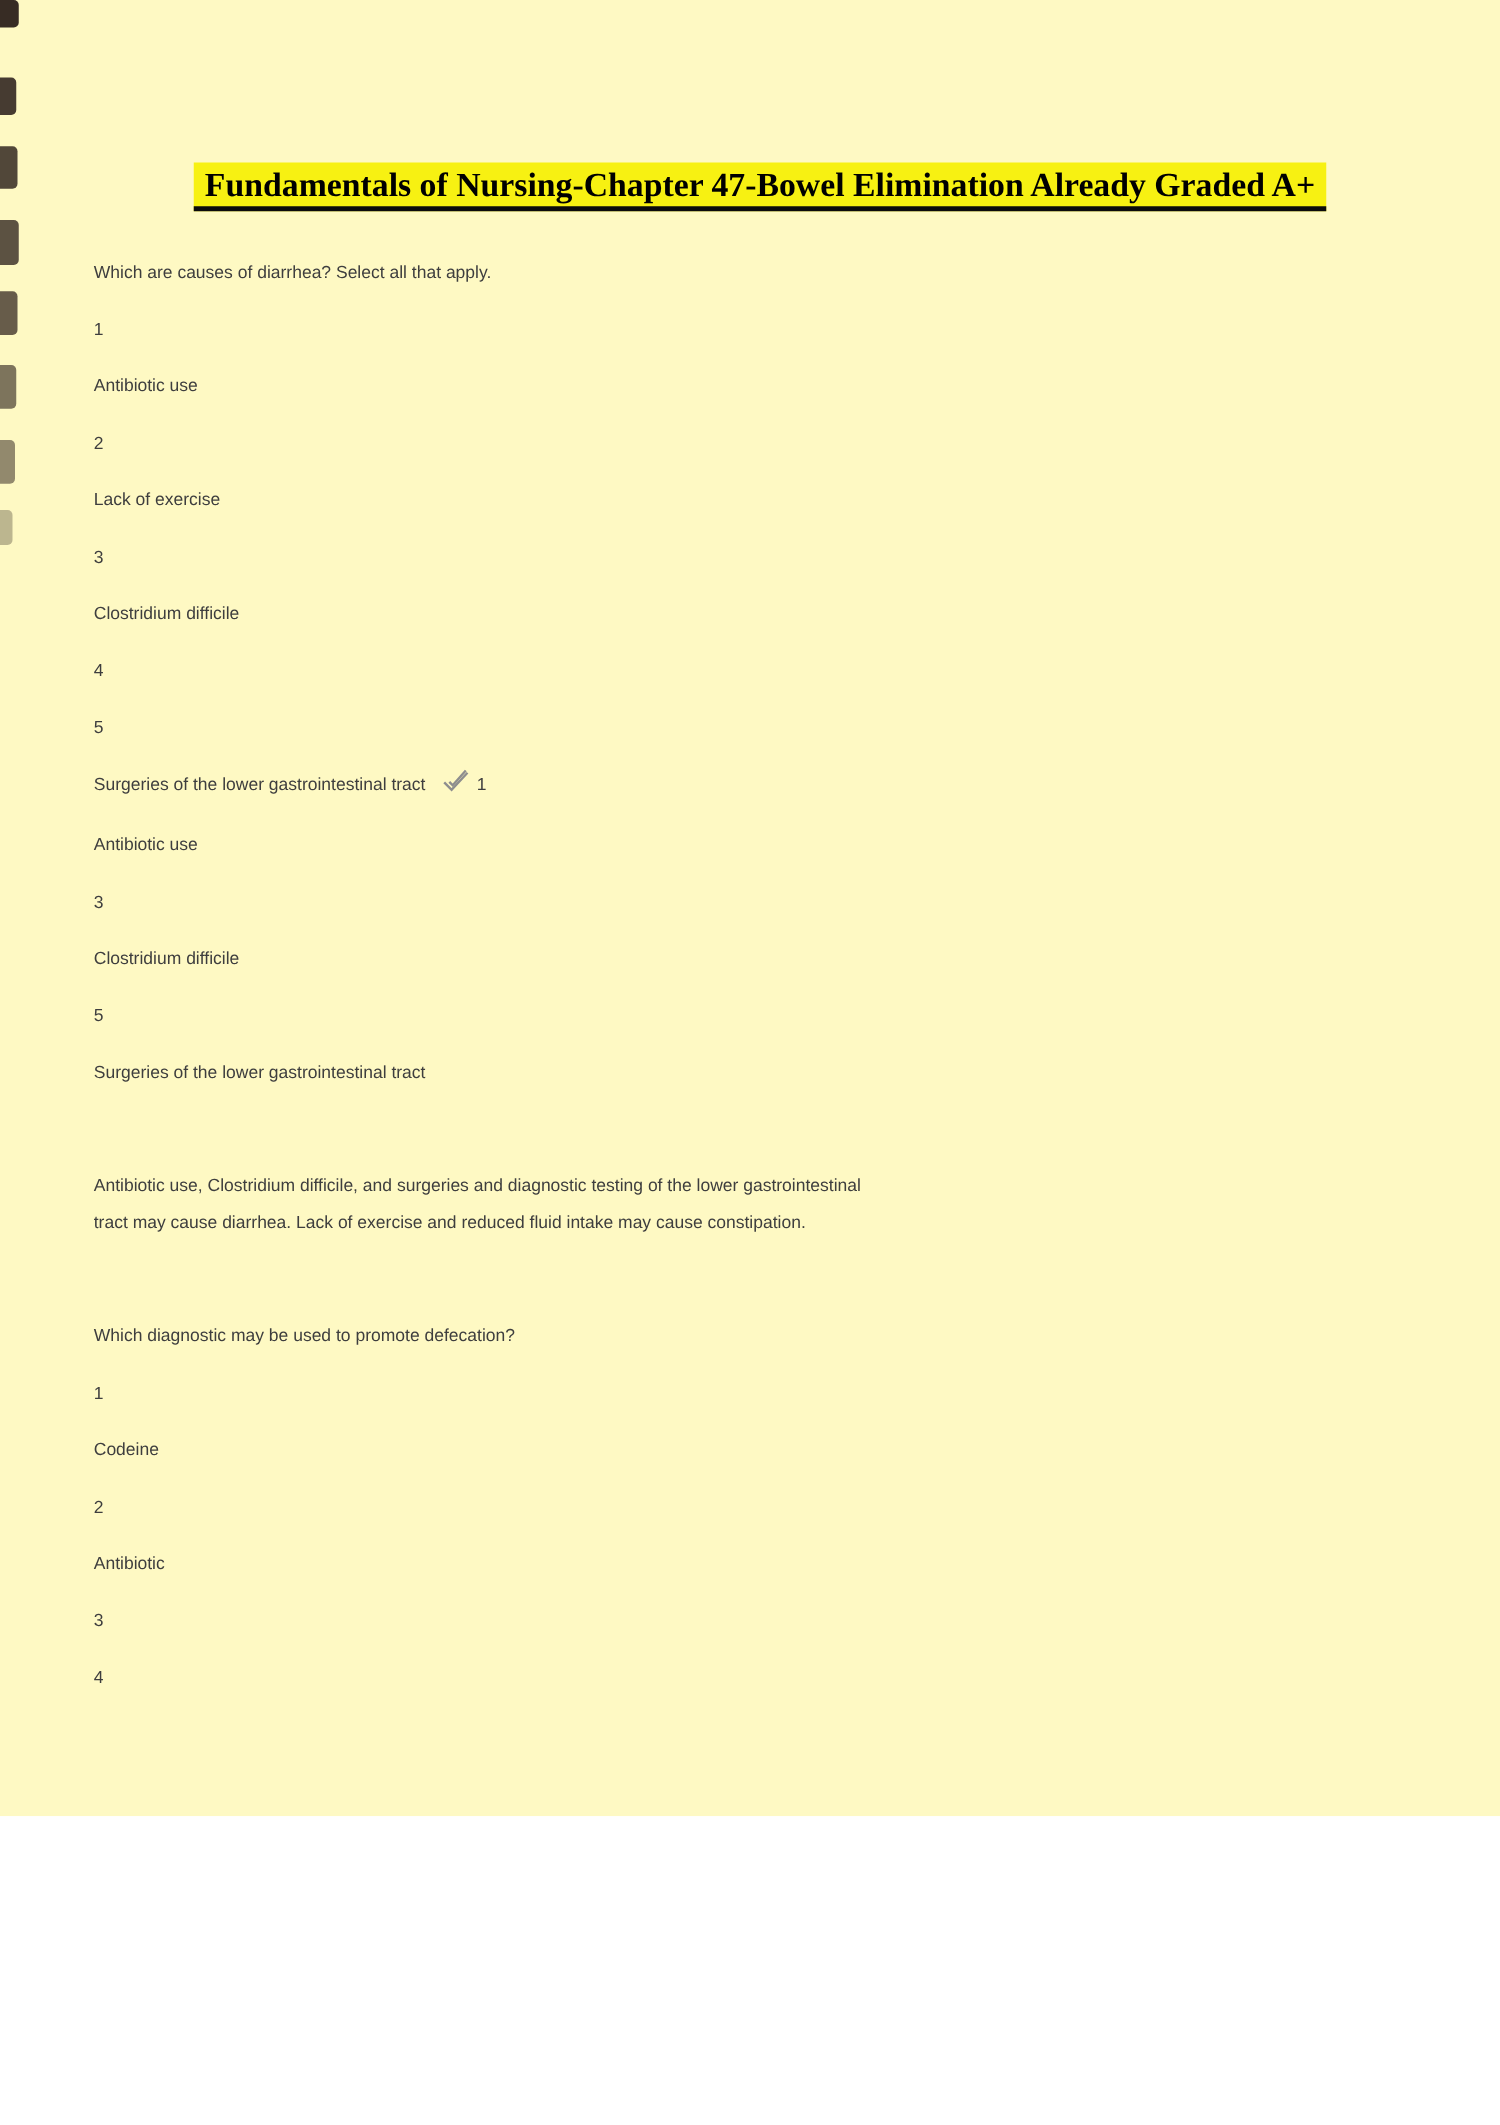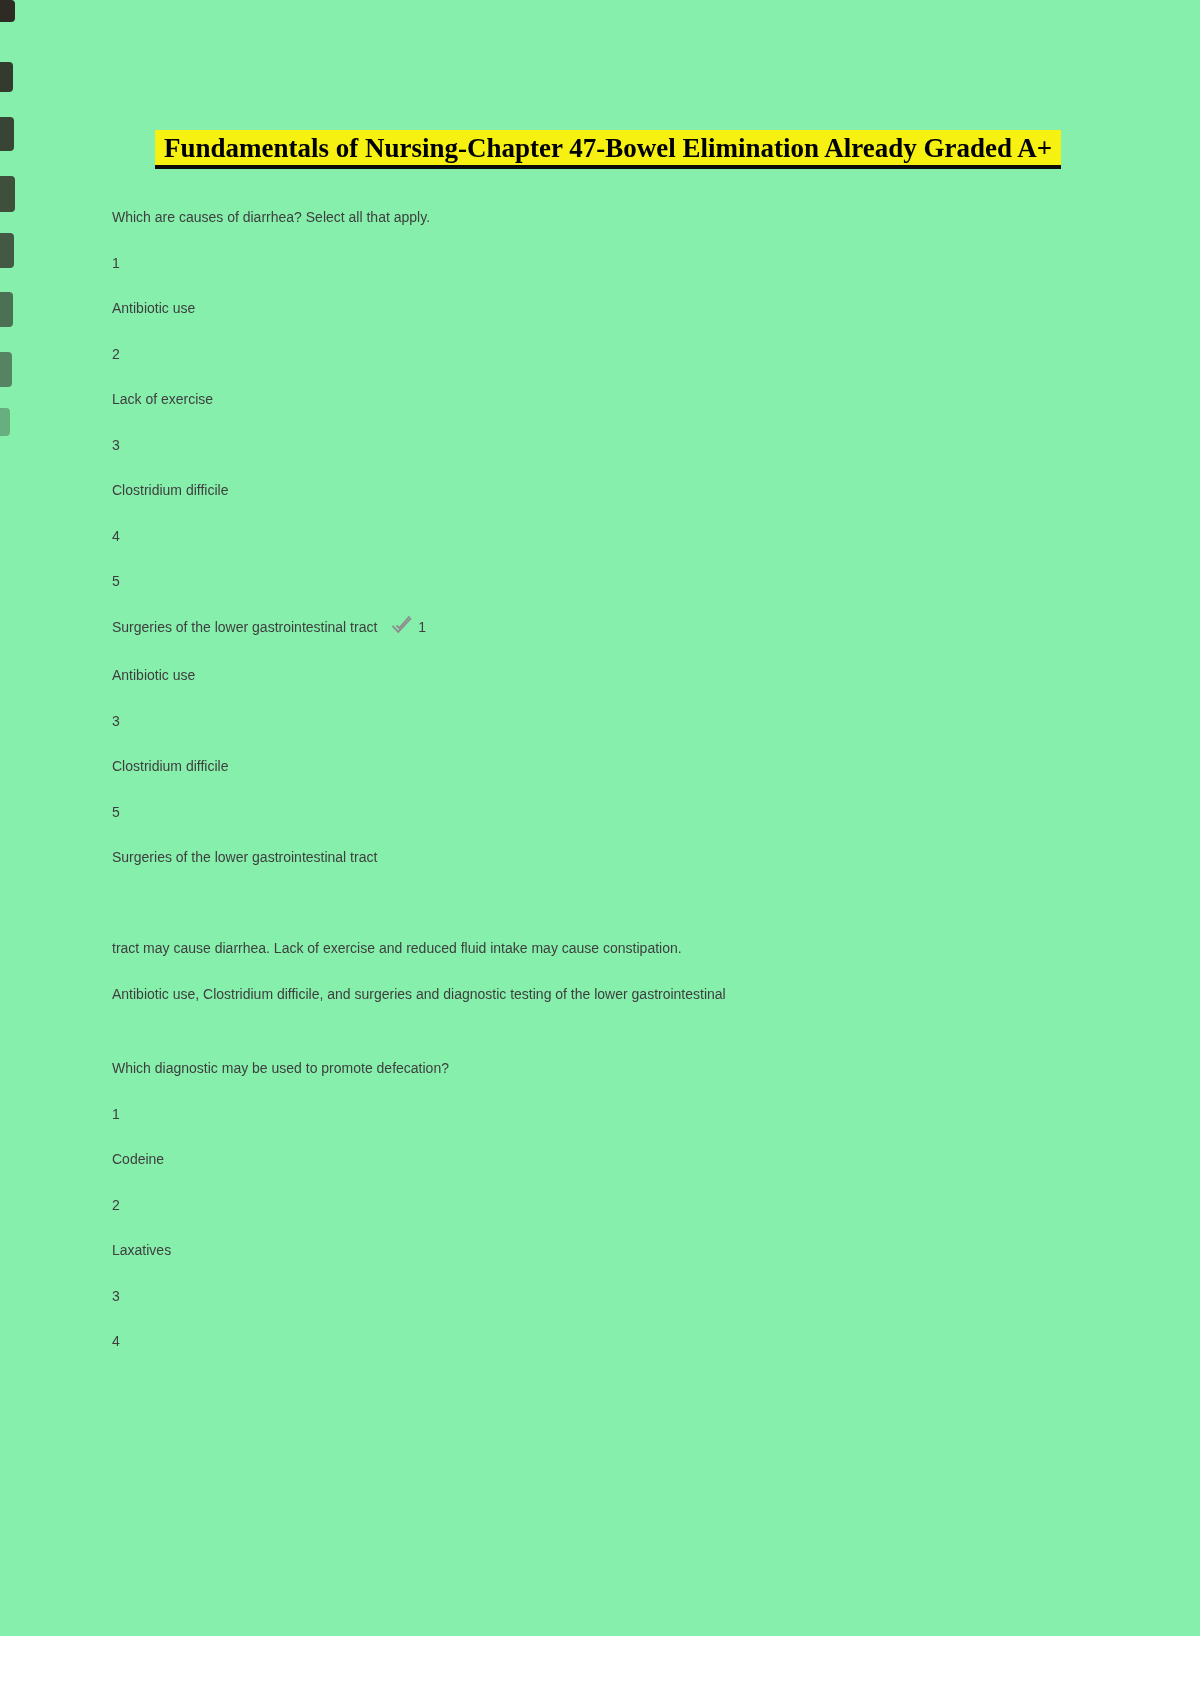--- a/index.html
+++ b/index.html
@@ -1,21 +1,21 @@
 <!DOCTYPE html>
 <html><head>
 <meta charset="utf-8">
 <style>
   html,body{margin:0;padding:0;background:#ffffff;}
   .page{
     position:relative;
-    width:1200px;height:1636px;
-    background:#86efac;
+    width:1200px;height:1453px;
+    background:#fef9c3;
     box-sizing:border-box;
-    padding:0 112px;
+    padding:0 75px;
     overflow:hidden;
     font-family:"Liberation Sans","DejaVu Sans",sans-serif;
     color:#3e3e3e;
   }
   .title-row{padding-top:130px;text-align:center;position:relative;left:8px;}
   .doc-title{
     display:inline-block;
     font-family:"Liberation Serif","DejaVu Serif",serif;
     font-weight:bold;
     font-size:27px;line-height:32px;
@@ -87,28 +87,28 @@
   </p>
 
   <p class="line">Antibiotic use</p>
   <p class="line">3</p>
   <p class="line">Clostridium difficile</p>
   <p class="line">5</p>
   <p class="line">Surgeries of the lower gastrointestinal tract</p>
 
   <div class="gap"></div>
 
+  <p class="line rat">Antibiotic use, Clostridium difficile, and surgeries and diagnostic testing of the lower gastrointestinal</p>
   <p class="line rat-last">tract may cause diarrhea. Lack of exercise and reduced fluid intake may cause constipation.</p>
-  <p class="line rat">Antibiotic use, Clostridium difficile, and surgeries and diagnostic testing of the lower gastrointestinal</p>
 
   <div class="gap"></div>
 
   <p class="line">Which diagnostic may be used to promote defecation?</p>
 
   <p class="line">1</p>
   <p class="line">Codeine</p>
   <p class="line">2</p>
-  <p class="line">Laxatives</p>
+  <p class="line">Antibiotic</p>
   <p class="line">3</p>
   <p class="line">4</p>
 
   <div class="bottom-rule"></div>
 </div>
 
 </body></html>

